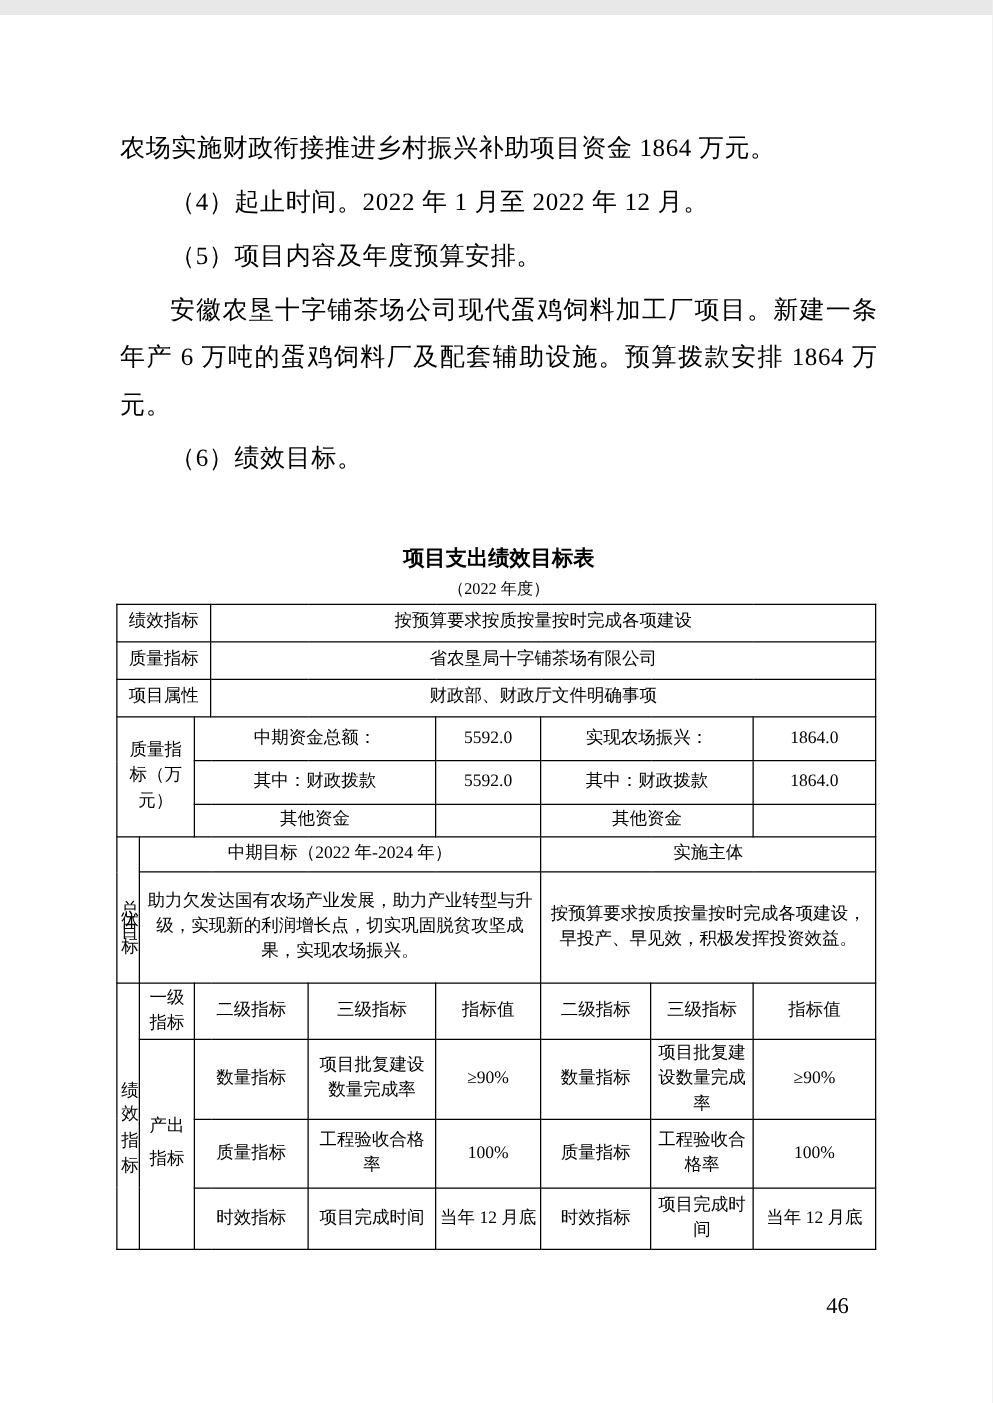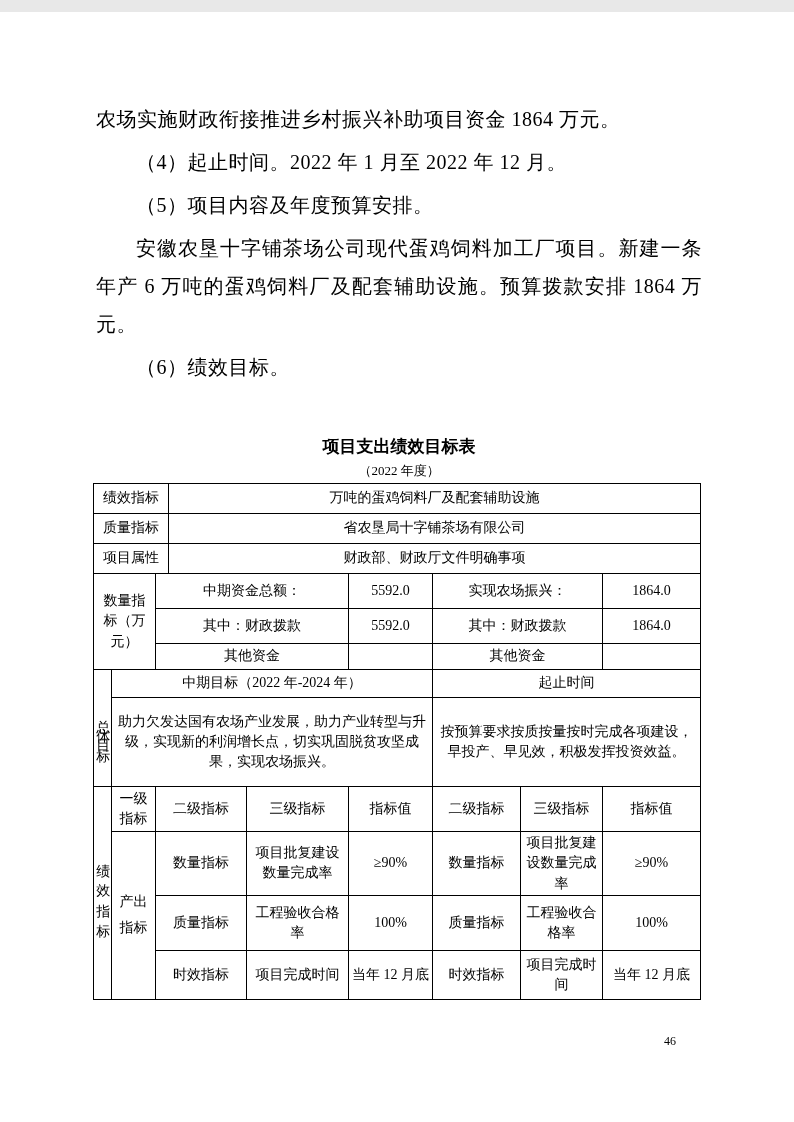--- a/index.html
+++ b/index.html
@@ -69,21 +69,21 @@
   }
   td.vert-sm { letter-spacing: 10px; }
   td.vert-lg { letter-spacing: 20px; }
   td.wrap { word-break: break-all; }
   td.l3cell { text-align: left; word-break: break-all; padding: 1px 4px; }
 
   .page-number {
     position: absolute;
     left: 640px; top: 1022px; width: 60px;
     text-align: center;
-    font-size: 12px;
+    font-size: 18px;
   }
 </style>
 </head>
 <body>
 
 <div class="page">
 
   <div class="body-text">
     <p>农场实施财政衔接推进乡村振兴补助项目资金 1864 万元。</p>
     <p class="indent">（4）起止时间。2022 年 1 月至 2022 年 12 月。</p>
@@ -104,33 +104,33 @@
         <col style="width:102px">
         <col style="width:84px">
       <col style="width:88px">
         <col style="width:82px">
         <col style="width:98px">
     </colgroup>
 
     <tbody>
         <tr style="height:30px">
       <td colspan="3">绩效指标</td>
-      <td colspan="6">万吨的蛋鸡饲料厂及配套辅助设施</td>
+      <td colspan="6">按预算要求按质按量按时完成各项建设</td>
     </tr>
     <tr style="height:30px">
       <td colspan="3">质量指标</td>
       <td colspan="6">省农垦局十字铺茶场有限公司</td>
     </tr>
     <tr style="height:30px">
       <td colspan="3">项目属性</td>
       <td colspan="6">财政部、财政厅文件明确事项</td>
     </tr>
 
     <tr style="height:35px">
-      <td colspan="2" rowspan="3" class="wrap">数量指标（万元）</td>
+      <td colspan="2" rowspan="3" class="wrap">质量指标（万元）</td>
       <td colspan="3" class="tl">中期资金总额：</td>
       <td class="tr">5592.0</td>
       <td colspan="2" class="tl">实现农场振兴：</td>
       <td class="tr">1864.0</td>
     </tr>
     <tr style="height:35px">
       <td colspan="3">其中：财政拨款</td>
       <td class="tr">5592.0</td>
       <td colspan="2">其中：财政拨款</td>
       <td class="tr">1864.0</td>
@@ -138,21 +138,21 @@
     <tr style="height:26px">
       <td colspan="3">其他资金</td>
       <td></td>
       <td colspan="2">其他资金</td>
       <td></td>
     </tr>
 
     <tr style="height:28px">
       <td rowspan="2" class="vert-sm">总体目标</td>
       <td colspan="5">中期目标（2022 年-2024 年）</td>
-      <td colspan="3">起止时间</td>
+      <td colspan="3">实施主体</td>
     </tr>
     <tr style="height:89px">
       <td colspan="5" class="just">助力欠发达国有农场产业发展，助力产业转型与升级，实现新的利润增长点，切实巩固脱贫攻坚成果，实现农场振兴。</td>
       <td colspan="3" class="goalyear">按预算要求按质按量按时完成各项建设，早投产、早见效，积极发挥投资效益。</td>
     </tr>
 
     <tr style="height:45px">
       <td rowspan="4" class="vert-lg">绩效指标</td>
       <td class="wrap">一级指标</td>
       <td colspan="2">二级指标</td>

